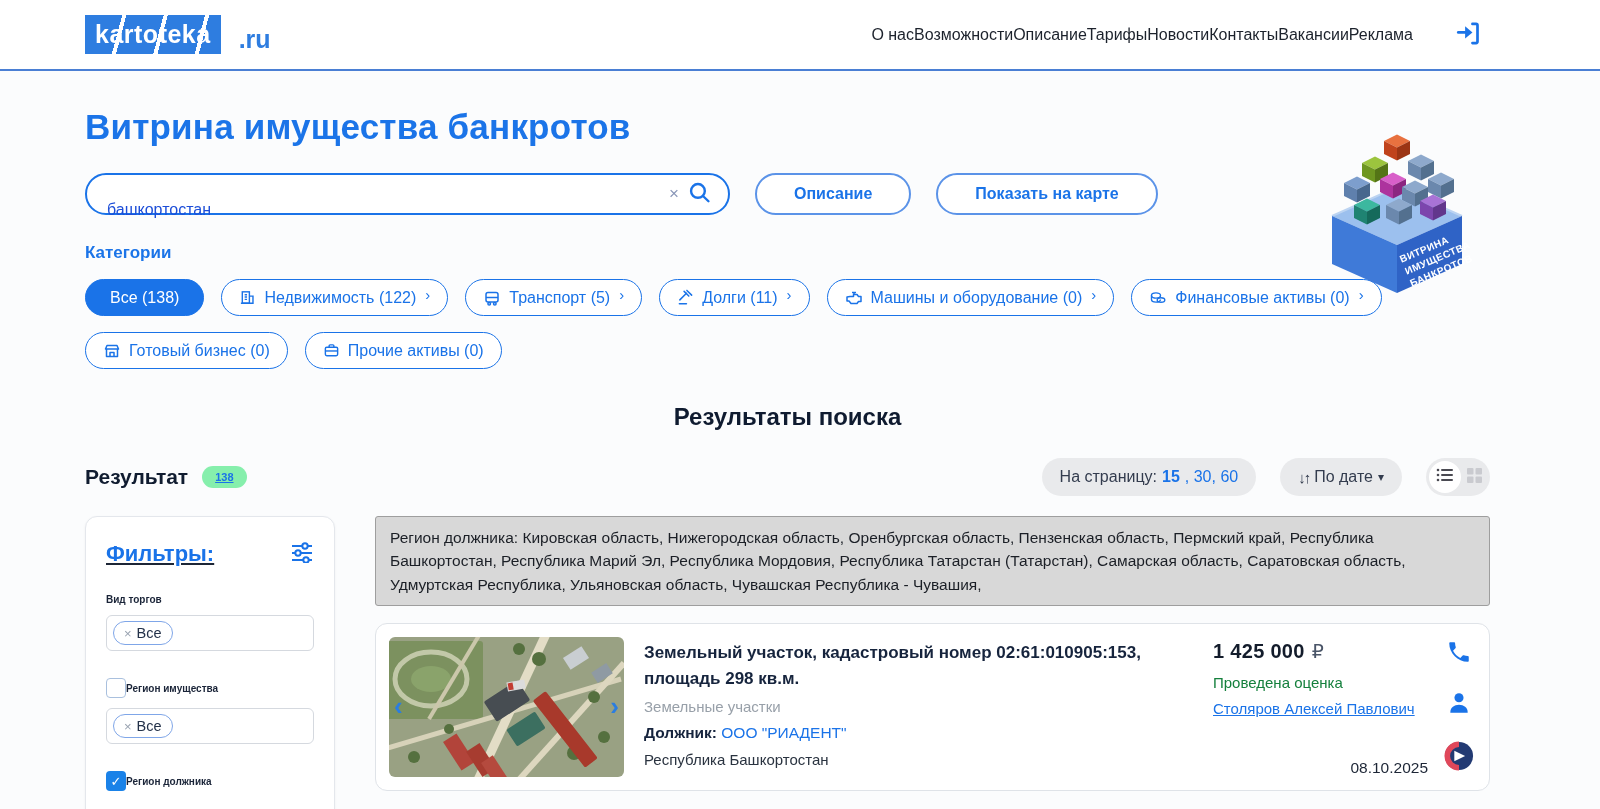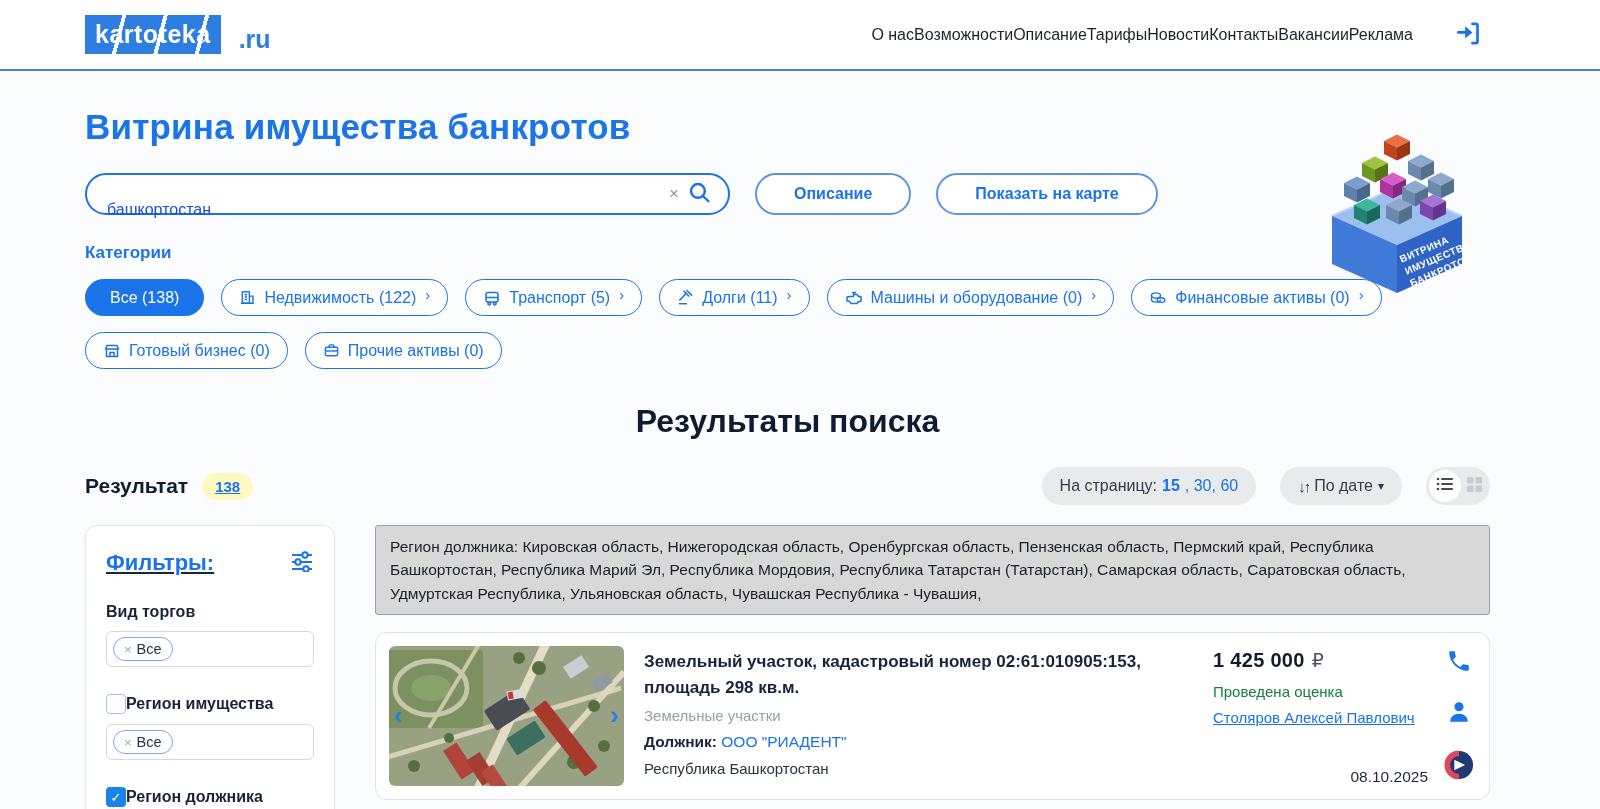--- a/index.html
+++ b/index.html
@@ -40,46 +40,46 @@
   .cat-row { margin-top: 16px; display: flex; gap: 17px; }
   .cat-pill { height: 37px; display: inline-flex; align-items: center; gap: 8px;
               border: 1.5px solid #1a73e8; border-radius: 19px; background: #fff; color: #1a73e8;
               font-size: 16px; padding: 0 17px; cursor: pointer; font-family: inherit; white-space: nowrap; }
   .cat-pill.active { background: #1a73e8; color: #fff; border-color: #1a73e8; padding: 0 24px; }
   .cat-icon { display: flex; }
   .cat-caret { font-size: 15px; margin-left: 1px; position: relative; top: -3px; }
 
   
   .results-heading { margin-top: 34px; width: 1405px; text-align: center;
-                     font-size: 32px; font-weight: bold; color: #0f1b30; }
+                     font-size: 24px; font-weight: bold; color: #0f1b30; }
   .result-bar { margin-top: 27px; width: 1405px; display: flex; align-items: center; }
   .result-label { font-size: 21px; font-weight: bold; color: #101c30; }
-  .result-badge { margin-left: 14px; background: #fef9c3; border-radius: 15px; padding: 5px 13px;
-                  color: #1a73e8; font-size: 15px; font-weight: bold; text-decoration: underline; }
+  .result-badge { margin-left: 14px; background: #86efac; border-radius: 15px; padding: 5px 13px;
+                  color: #1a73e8; font-size: 11px; font-weight: bold; text-decoration: underline; }
   .bar-right { margin-left: auto; display: flex; gap: 24px; align-items: center; }
   .gpill { background: #e9eaec; border-radius: 19px; height: 38px; display: inline-flex;
            align-items: center; padding: 0 18px; font-size: 16px; color: #333c4e; gap: 5px; cursor: pointer; }
   .pp-sel { color: #1a73e8; font-weight: bold; text-decoration: none; cursor: pointer; }
   .pp-rest { color: #1a73e8; text-decoration: none; cursor: pointer; }
   .sort-arrows { letter-spacing: -2px; font-size: 15px; }
   .caret-down { font-size: 12px; color: #333c4e; }
   .vtoggle { width: 64px; height: 38px; background: #e9eaec; border-radius: 19px;
              display: flex; align-items: center; padding: 0 3px; }
   .vt-list { width: 32px; height: 32px; background: #fff; border-radius: 50%;
              display: flex; align-items: center; justify-content: center; cursor: pointer; }
   .vt-grid { width: 26px; display: flex; align-items: center; justify-content: center; cursor: pointer; }
 
   
   .content { margin-top: 20px; width: 1405px; display: flex; gap: 40px; align-items: flex-start; }
 
   .filters { width: 250px; flex: none; background: #fff; border: 1px solid #e4e7ec;
              border-radius: 12px; padding: 24px 20px; height: 600px; box-shadow: 0 1px 3px rgba(0,0,0,.05); }
   .filters-head { display: flex; justify-content: space-between; align-items: center; text-decoration: underline; }
   .filters-title { font-size: 22px; font-weight: bold; color: #1a73e8; }
-  .f-label { margin-top: 27px; font-size: 16px; font-weight: bold; color: #1a2438; }
+  .f-label { margin-top: 27px; font-size: 10px; font-weight: bold; color: #1a2438; }
   .f-input { margin-top: 10px; border: 1px solid #d5d9df; border-radius: 6px; padding: 5px 6px;
              min-height: 36px; background: #fff; cursor: text; }
   .f-tag { display: inline-flex; align-items: center; gap: 5px; border: 1px solid #7fa6e8;
            border-radius: 14px; padding: 3px 10px; font-size: 14.5px; color: #24324a; background: #fff; }
   .tag-x { color: #98a2b0; font-size: 13px; cursor: pointer; }
   .f-check-row { margin-top: 27px; display: flex; align-items: center; }
   .checkbox { width: 20px; height: 20px; border-radius: 4px; flex: none; cursor: pointer;
               display: flex; align-items: center; justify-content: center; }
   .checkbox.unchecked { border: 1.5px solid #a9c0de; background: #fff; }
   .checkbox.checked { background: #1a82e8; color: #fff; font-size: 13px; font-weight: bold; }

